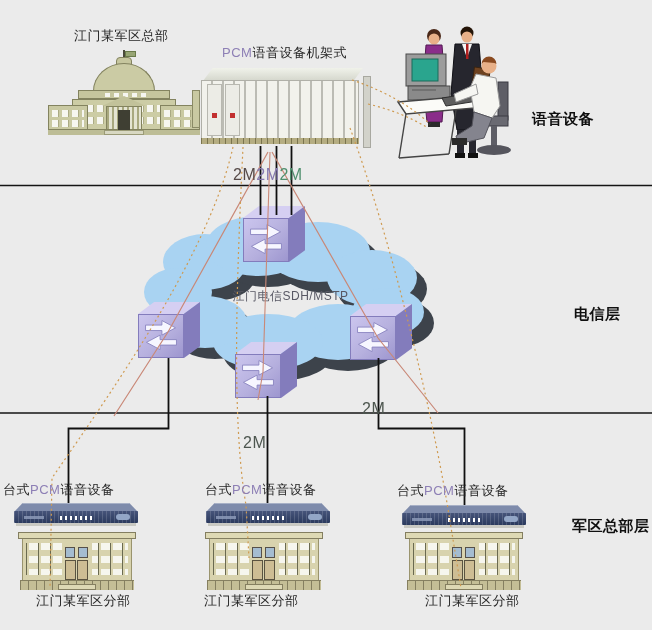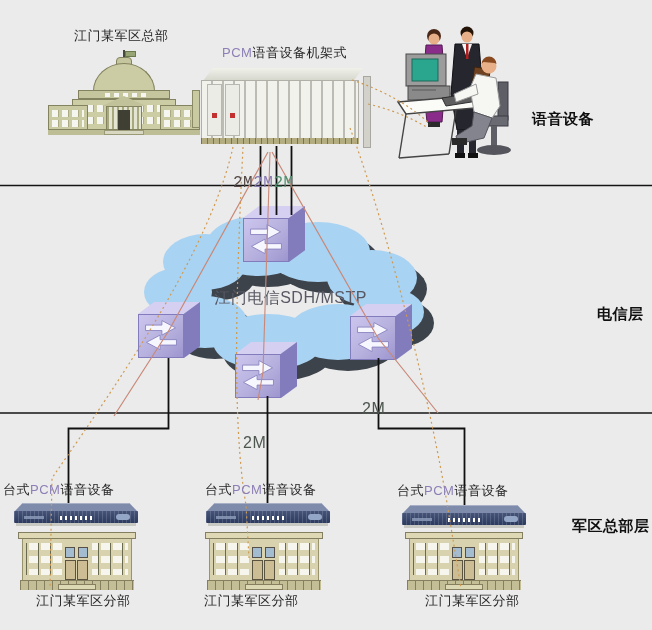--- a/index.html
+++ b/index.html
@@ -3,21 +3,21 @@
 <meta charset="utf-8">
 <style>
   html,body{margin:0;padding:0;}
   body{font-family:"Liberation Sans","DejaVu Sans",sans-serif;}
   .stage{position:relative;width:652px;height:630px;background:var(--background,#ebebeb);overflow:hidden;}
   .lbl{position:absolute;font-size:13px;color:#262626;white-space:nowrap;z-index:6;letter-spacing:.5px;}
   .lbl-bold{font-weight:bold;font-size:15px;color:#101010;}
   .pcm{color:var(--pcm-accent,#8d7fb5);}
   .m2{font-size:16px;letter-spacing:.5px;font-weight:400;}
   .m2-green{color:#4d564f;}
-  .cloud-label{position:absolute;left:198px;top:288px;width:185px;text-align:center;font-size:16px;color:#585864;z-index:2;letter-spacing:.5px;}
+  .cloud-label{position:absolute;left:198px;top:288px;width:185px;text-align:center;font-size:12px;color:#585864;z-index:2;letter-spacing:.5px;}
 
   svg.layer{position:absolute;left:0;top:0;z-index:1;}
   svg.links{position:absolute;left:0;top:0;z-index:5;pointer-events:none;}
 
   
   .switch{position:absolute;width:62px;height:58px;z-index:3;}
   .sw-front{position:absolute;left:0;top:12px;width:46px;height:44px;
     background:linear-gradient(135deg,#cbc5ee 0%,var(--switch-front,#b6b0de) 55%,#9d96cf 100%);
     border:1px solid #837cbc;box-sizing:border-box;}
   .sw-top{position:absolute;left:0;top:0;width:62px;height:12px;
@@ -343,24 +343,24 @@
     <path d="M368,104 Q402,112 428,128" fill="none" stroke="#cf9a50" stroke-width="1.2" stroke-dasharray="2 3"></path>
     <path d="M233,147 C210,250 120,380 52,478 L50,588" fill="none" stroke="#cf9a50" stroke-width="1.2" stroke-dasharray="2 3"></path>
     <path d="M243,147 C237,270 231,420 246,505 L249,558" fill="none" stroke="#cf9a50" stroke-width="1.2" stroke-dasharray="2 3"></path>
     <path d="M350,128 C395,250 432,415 447,503 L461,588" fill="none" stroke="#cf9a50" stroke-width="1.2" stroke-dasharray="2 3"></path>
   </svg>
 
   <div class="lbl" style="left:222px;top:44px;"><span class="pcm">PCM</span><span>语音设备机架式</span></div>
   <div class="lbl" style="left:74px;top:27px;">江门某军区总部</div>
 
   <div class="lbl lbl-bold" style="left:532px;top:110px;">语音设备</div>
-  <div class="lbl lbl-bold" style="left:597px;top:305px;">电信层</div>
+  <div class="lbl lbl-bold" style="left:574px;top:305px;">电信层</div>
   <div class="lbl lbl-bold" style="left:572px;top:517px;">军区总部层</div>
 
-  <div class="lbl m2" style="left:233px;top:174px;font-family:Liberation Mono, monospace;"><span style="color: rgb(86, 74, 72);">2M</span><span style="color: rgb(134, 122, 176);">2M</span><span style="color: rgb(79, 143, 110);">2M</span></div>
+  <div class="lbl m2" style="left:233px;top:166px;"><span style="color: rgb(86, 74, 72);">2M</span><span style="color: rgb(134, 122, 176);">2M</span><span style="color: rgb(79, 143, 110);">2M</span></div>
   <div class="lbl m2 m2-green" style="left:243px;top:434px;">2M</div>
   <div class="lbl m2 m2-green" style="left:362px;top:400px;">2M</div>
 
   <div class="lbl" style="left:3px;top:481px;"><span>台式</span><span class="pcm">PCM</span><span>语音设备</span></div>
   <div class="lbl" style="left:205px;top:481px;"><span>台式</span><span class="pcm">PCM</span><span>语音设备</span></div>
   <div class="lbl" style="left:397px;top:482px;"><span>台式</span><span class="pcm">PCM</span><span>语音设备</span></div>
 
   <div class="lbl" style="left:36px;top:592px;">江门某军区分部</div>
   <div class="lbl" style="left:204px;top:592px;">江门某军区分部</div>
   <div class="lbl" style="left:425px;top:592px;">江门某军区分部</div>

